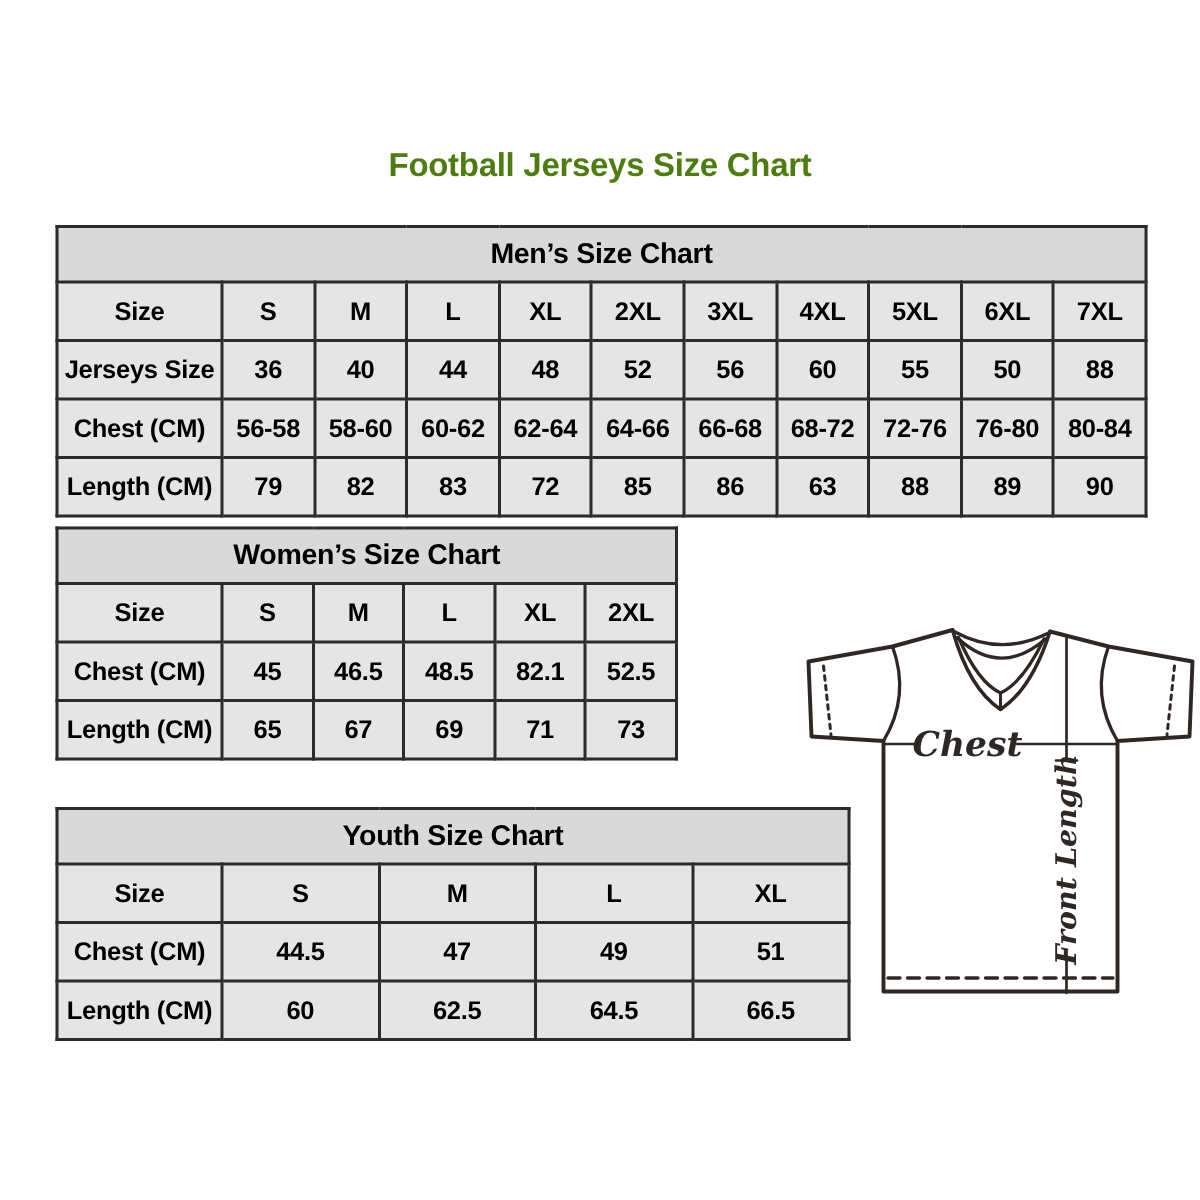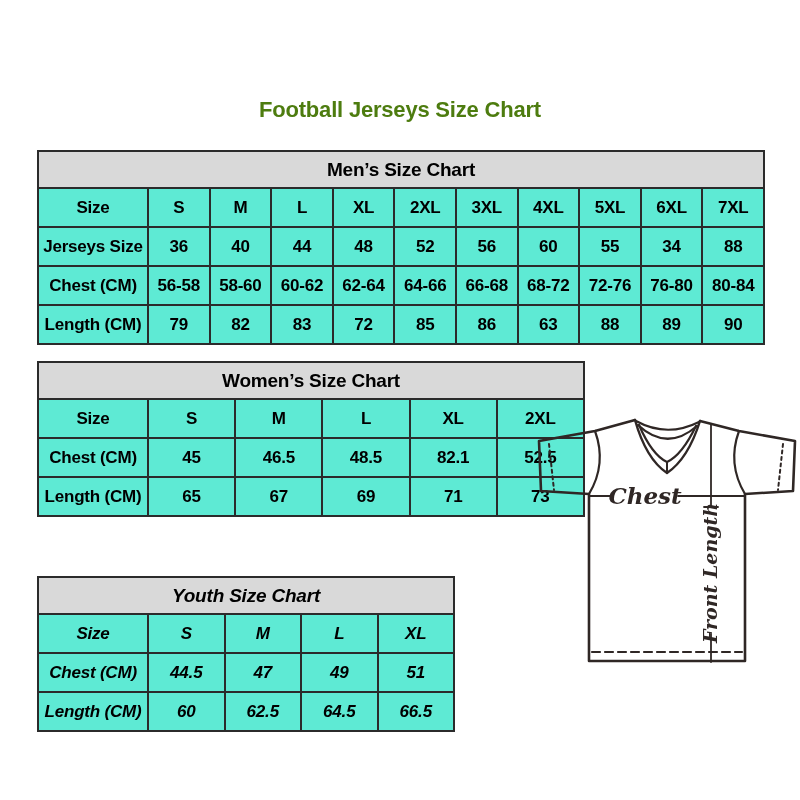--- a/index.html
+++ b/index.html
@@ -5,36 +5,36 @@
   html,body{margin:0;padding:0;}
   body{
     width:800px;height:800px;position:relative;background:#ffffff;
     font-family:"Liberation Sans",sans-serif;color:#000;overflow:hidden;
   }
   .page-title{
     position:absolute;left:0;top:97px;width:800px;text-align:center;
     font-size:22px;font-weight:bold;letter-spacing:-0.2px;color:#4d7c0f;
   }
   table.size-table{
-    position:absolute;border-collapse:collapse;table-layout:fixed;background:#5eead4;
+    position:absolute;border-collapse:collapse;table-layout:fixed;background:#e5e5e5;
   }
   table.size-table td{
     border:2px solid #2b2b2b;text-align:center;vertical-align:middle;
     font-weight:bold;color:#000;padding:0;letter-spacing:-0.2px;
   }
   table.size-table td.head{
     background:#d9d9d9;font-size:19px;height:35px;
   }
   table.size-table td.lbl,
   table.size-table td.val{
     font-size:17px;height:37px;
   }
   #men-table{left:37px;top:150px;width:728px;}
-  #women-table{left:37px;top:361px;width:548px;}
-  #youth-table{left:37px;top:576px;width:418px;font-style:italic;}
+  #women-table{left:37px;top:351px;width:415px;}
+  #youth-table{left:37px;top:538px;width:530px;}
   .jersey-wrap{position:absolute;left:532px;top:414px;width:268px;height:252px;}
   .jersey-label{
     font-family:"DejaVu Serif","Liberation Serif",serif;
     font-style:italic;font-weight:bold;fill:#2f2725;
   }
 </style>
 </head>
 <body>
 
 <div class="page-title">Football Jerseys Size Chart</div>
@@ -73,21 +73,21 @@
       <tr>
         <td class="lbl">Jerseys Size</td>
         <td class="val">36</td>
         <td class="val">40</td>
         <td class="val">44</td>
         <td class="val">48</td>
         <td class="val">52</td>
         <td class="val">56</td>
         <td class="val">60</td>
         <td class="val">55</td>
-        <td class="val">34</td>
+        <td class="val">50</td>
         <td class="val">88</td>
       </tr>
       <tr>
         <td class="lbl">Chest (CM)</td>
         <td class="val">56-58</td>
         <td class="val">58-60</td>
         <td class="val">60-62</td>
         <td class="val">62-64</td>
         <td class="val">64-66</td>
         <td class="val">66-68</td>

